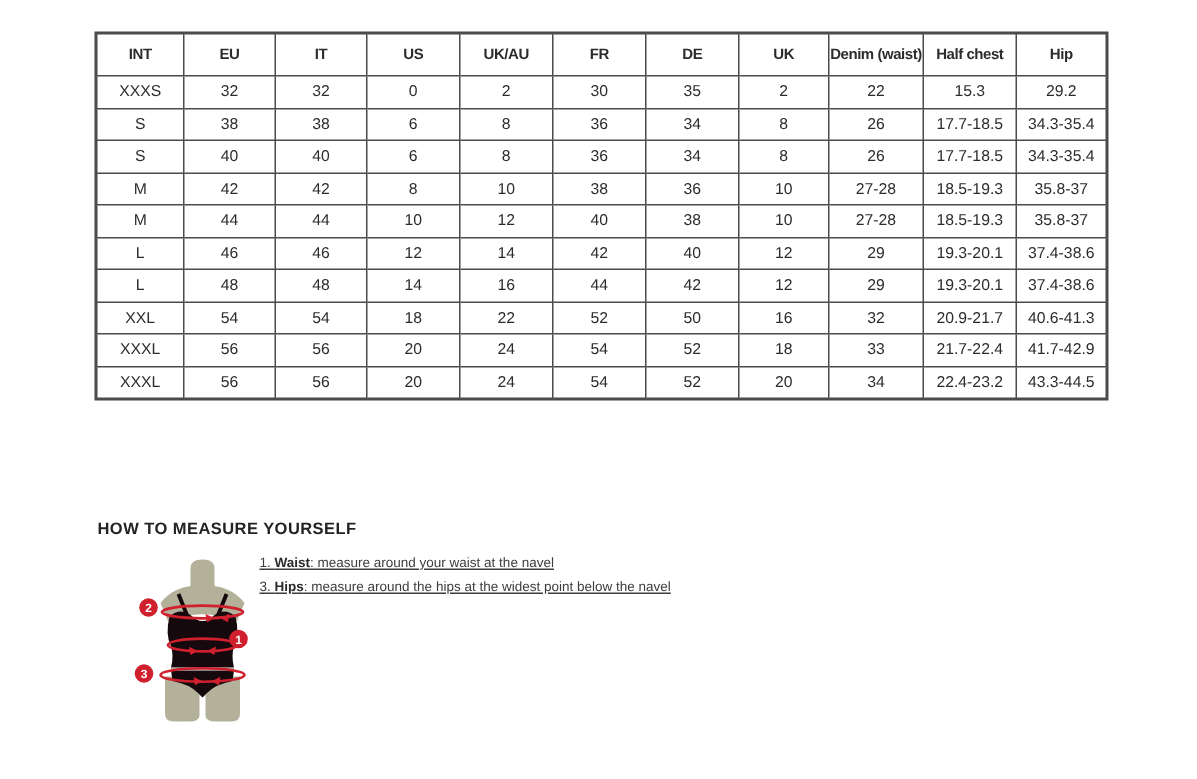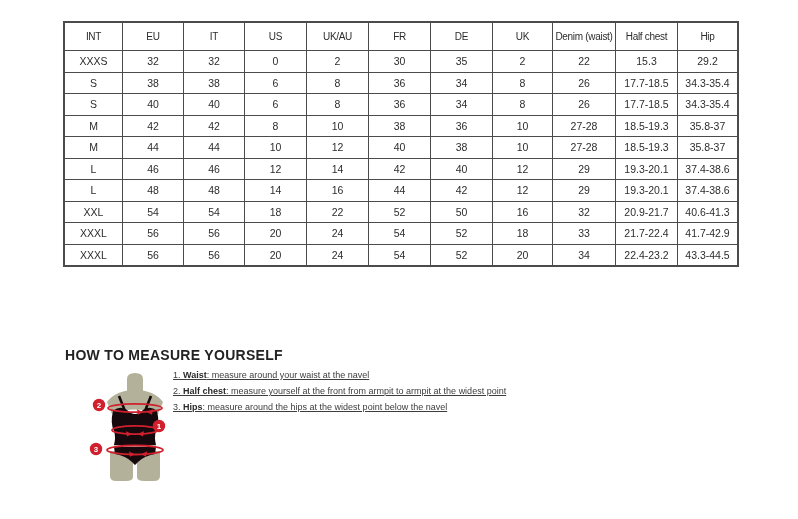--- a/index.html
+++ b/index.html
@@ -31,40 +31,40 @@
     text-align: center;
     vertical-align: middle;
     color: #2c2c2c;
     white-space: nowrap;
     overflow: hidden;
     padding: 0;
     font-weight: normal;
   }
   .size-table thead tr { height: 28px; }
   .size-table tbody tr { height: 21.5px; }
-  .size-table th { font-size: 10px; letter-spacing: -0.3px; }
+  .size-table th { font-size: 10px; letter-spacing: -0.3px; font-weight: bold; }
   .size-table td { font-size: 10.5px; }
   col.c-int { width: 58px; }
   col.c-eu { width: 61px; }
   col.c-it { width: 61px; }
   col.c-us { width: 62px; }
   col.c-ukau { width: 62px; }
   col.c-fr { width: 62px; }
   col.c-de { width: 62px; }
   col.c-uk { width: 60px; }
   col.c-denim { width: 63px; }
   col.c-chest { width: 62px; }
   col.c-hip { width: 60px; }
 
   
   .measure-heading {
     position: absolute;
     left: 65px;
     top: 347px;
-    font-size: 14px;
+    font-size: 11px;
     font-weight: bold;
     letter-spacing: 0.3px;
     color: #232323;
   }
   .instructions {
     position: absolute;
     left: 173px;
     top: 370px;
     margin: 0;
     padding: 0;
@@ -258,21 +258,20 @@
           <td>22.4-23.2</td>
           <td>43.3-44.5</td>
         </tr>
       </tbody>
   </table>
 
   <div class="measure-heading">HOW TO MEASURE YOURSELF</div>
 
   <ol class="instructions">
       <li><span class="num">1. </span><span class="term">Waist</span><span>: measure around your waist at the navel</span></li>
-      <li><span class="num">2. </span><span class="term">Half chest</span><span>: measure yourself at the front from armpit to armpit at the widest point</span></li>
       <li><span class="num">3. </span><span class="term">Hips</span><span>: measure around the hips at the widest point below the navel</span></li>
     </ol>
 
   <div class="figure-wrap">
     <svg width="110" height="114" viewBox="0 0 110 114">
 
       <path d="M47,20 L47,8 Q47,2 55,2 Q63,2 63,8 L63,20 Z" fill="#b3b199"></path>
 
       <path d="M27,31 Q36,19 55,19 Q74,19 83,31 L78,43 Q55,34 32,43 Z" fill="#b3b199"></path>
 

